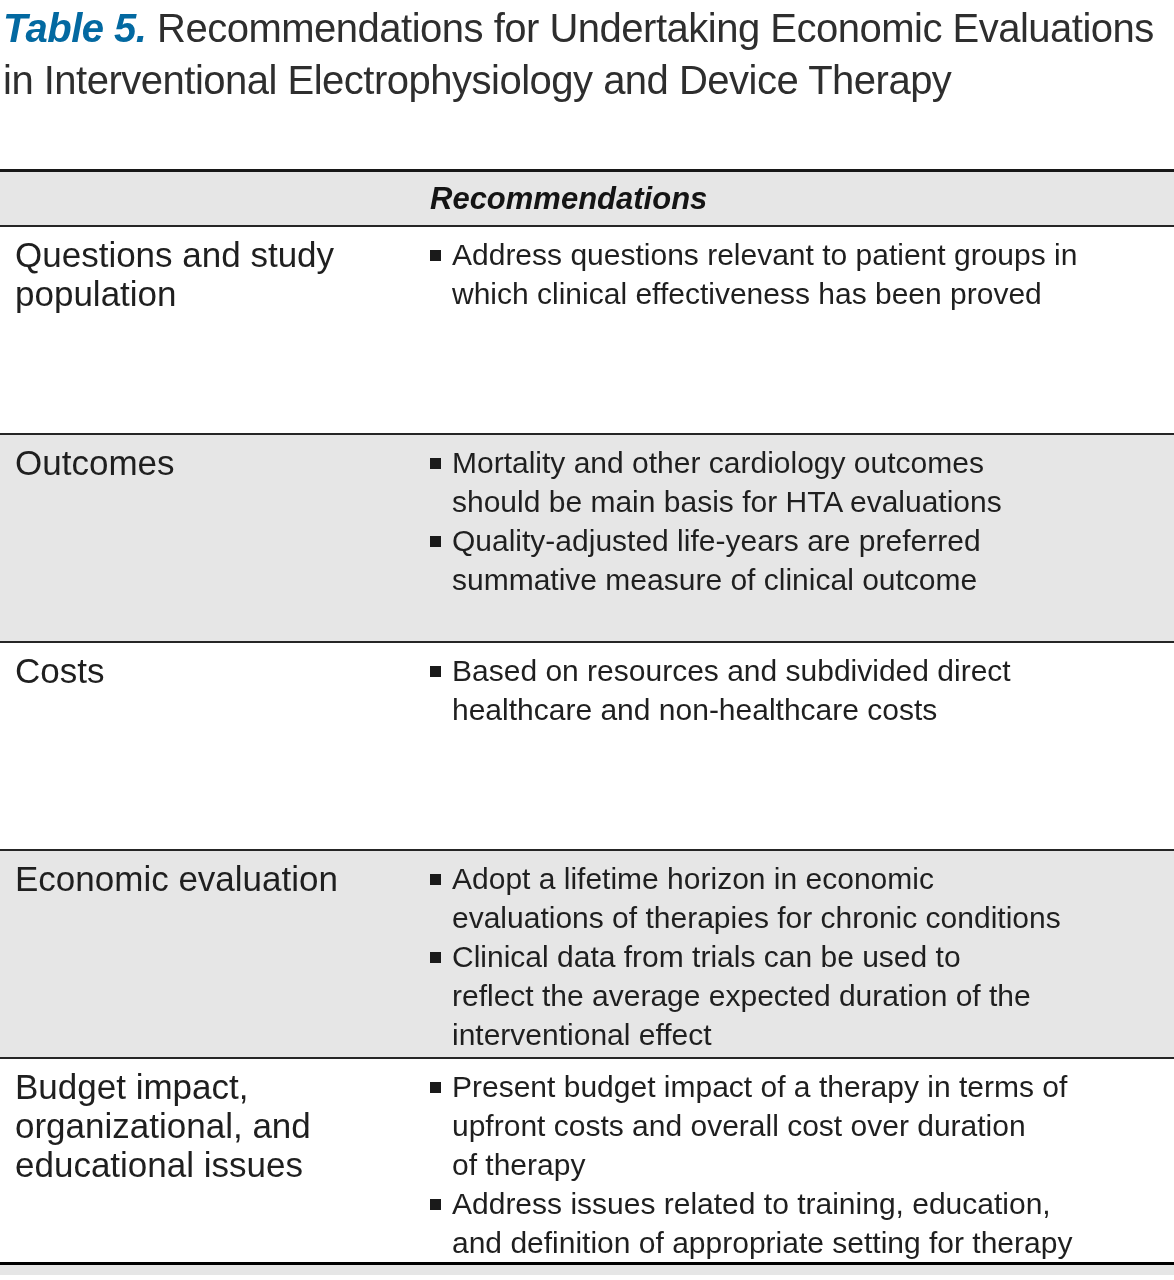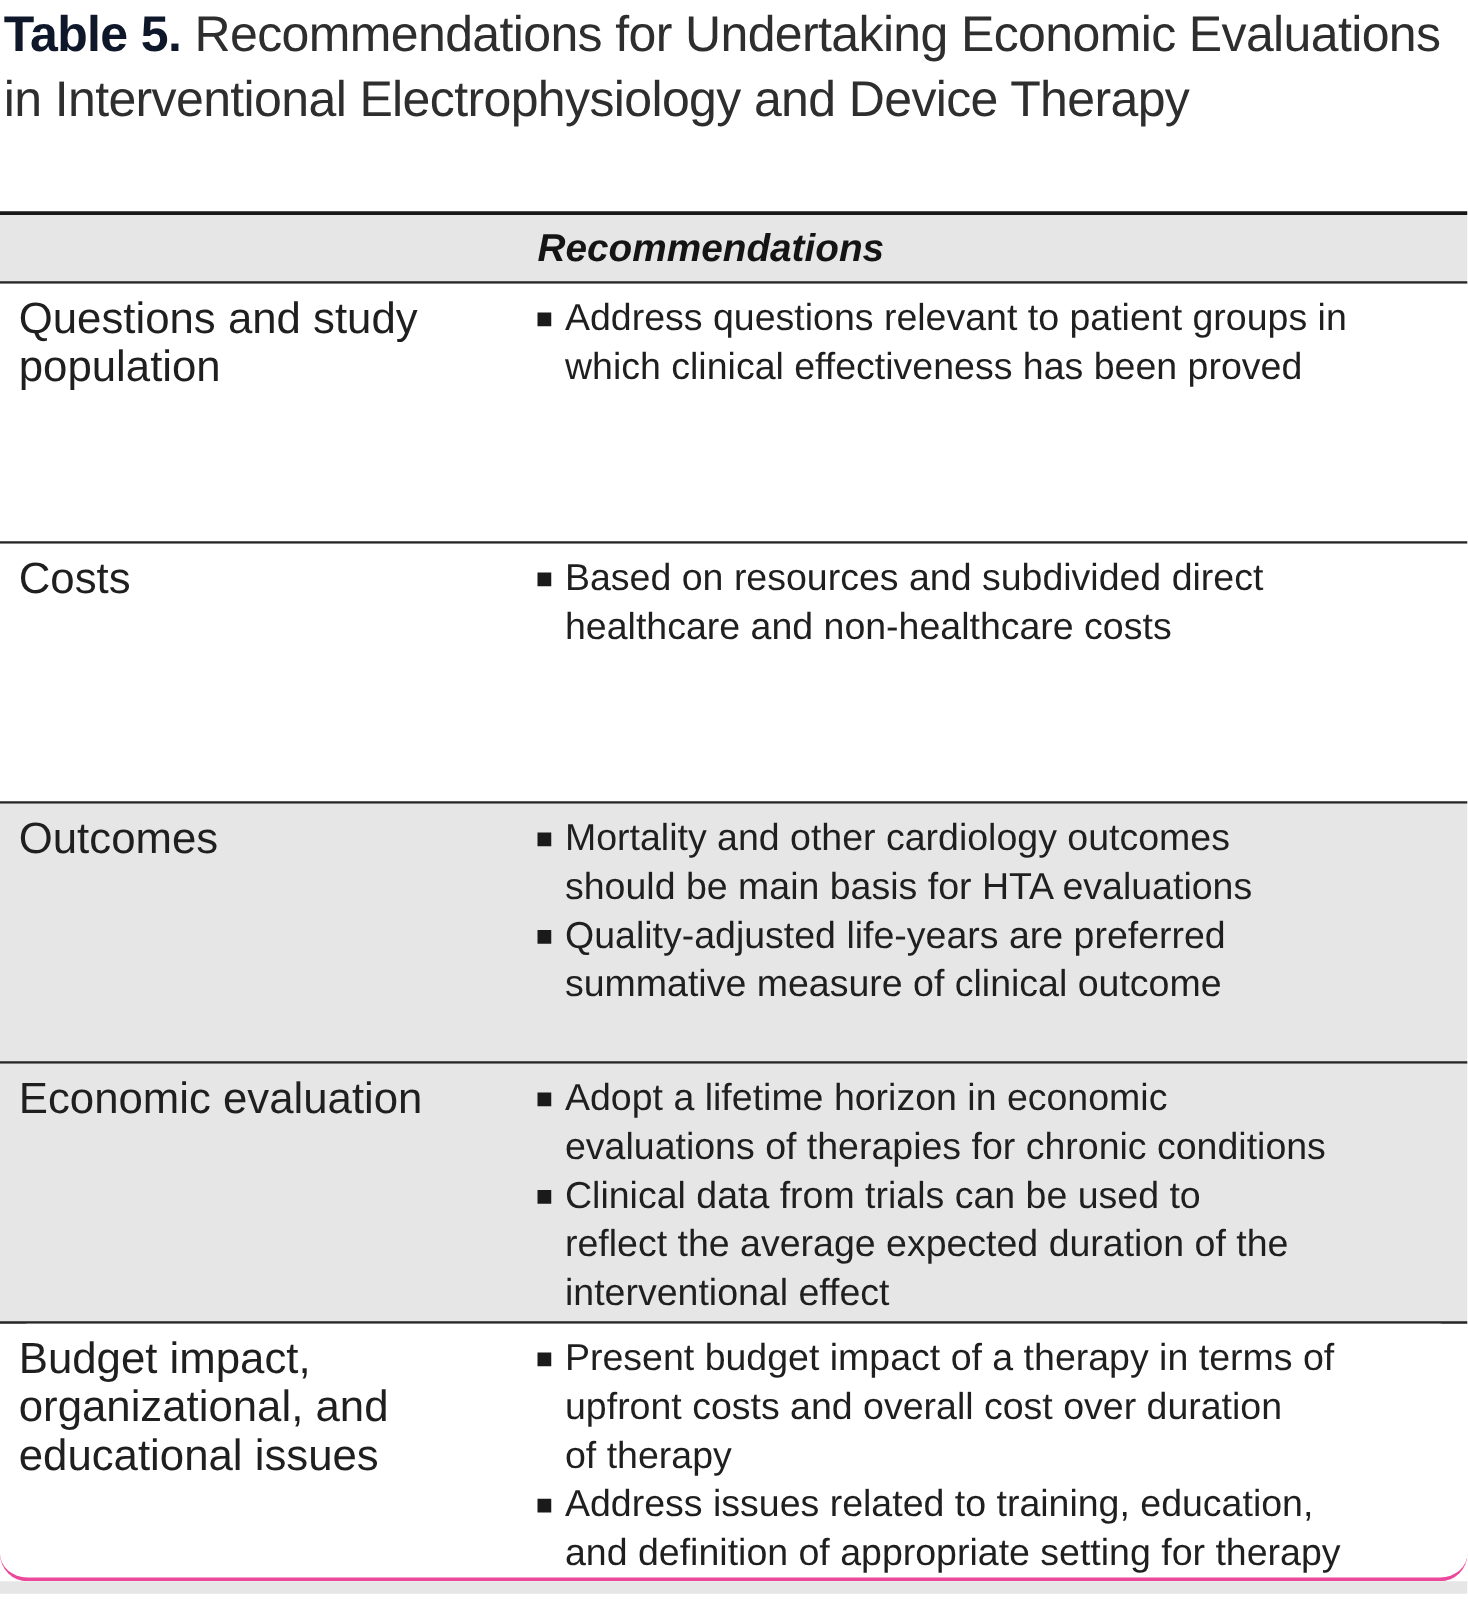--- a/index.html
+++ b/index.html
@@ -22,21 +22,22 @@
     padding:2px 14px 0 3px;
     height:169px;
     font-size:40px;
     line-height:52px;
     font-weight:400;
     color:#2e2e2e;
     letter-spacing:-0.5px;
   }
   .title-label{
     font-weight:700;
-    color:#0f172a;
+    color:#0369a1;
+    font-style:italic;
   }
 
   
   .table{
     width:100%;
     border-top:3px solid #181818;
   }
   .header-row{
     display:grid;
     grid-template-columns:430px 1fr;
@@ -52,21 +53,21 @@
     font-style:italic;
   }
   .row{
     display:grid;
     grid-template-columns:430px 1fr;
     min-height:208px;
     border-bottom:2px solid var(--rule);
     background:#ffffff;
   }
   .row.shaded{background:var(--shaded);}
-  .row:last-child{min-height:200px;border-bottom:3px solid #ec4899;border-radius:22px;}
+  .row:last-child{min-height:200px;border-bottom:3px solid #000000;}
 
   .cat-cell{
     padding:8px 10px 0 15px;
     font-size:35px;
     line-height:39px;
     white-space:pre-line;
   }
   ul.items{
     margin:0;
     padding:8px 6px 0 0;
@@ -114,43 +115,43 @@
 population</div>
     <ul class="items">
             <li>
               <span class="bullet"></span>
               <span class="item-text">Address questions relevant to patient groups in
 which clinical effectiveness has been proved</span>
             </li>
           </ul>
   </div>
 
-  <div class="row">
-    <div class="cat-cell category">Costs</div>
-    <ul class="items">
-            <li>
-              <span class="bullet"></span>
-              <span class="item-text">Based on resources and subdivided direct
-healthcare and non-healthcare costs</span>
-            </li>
-          </ul>
-  </div>
-
   <div class="row shaded">
     <div class="cat-cell category">Outcomes</div>
     <ul class="items">
             <li>
               <span class="bullet"></span>
               <span class="item-text">Mortality and other cardiology outcomes
 should be main basis for HTA evaluations</span>
             </li>
             <li>
               <span class="bullet"></span>
               <span class="item-text">Quality-adjusted life-years are preferred
 summative measure of clinical outcome</span>
+            </li>
+          </ul>
+  </div>
+
+  <div class="row">
+    <div class="cat-cell category">Costs</div>
+    <ul class="items">
+            <li>
+              <span class="bullet"></span>
+              <span class="item-text">Based on resources and subdivided direct
+healthcare and non-healthcare costs</span>
             </li>
           </ul>
   </div>
 
   <div class="row shaded">
     <div class="cat-cell category">Economic evaluation</div>
     <ul class="items">
             <li>
               <span class="bullet"></span>
               <span class="item-text">Adopt a lifetime horizon in economic

